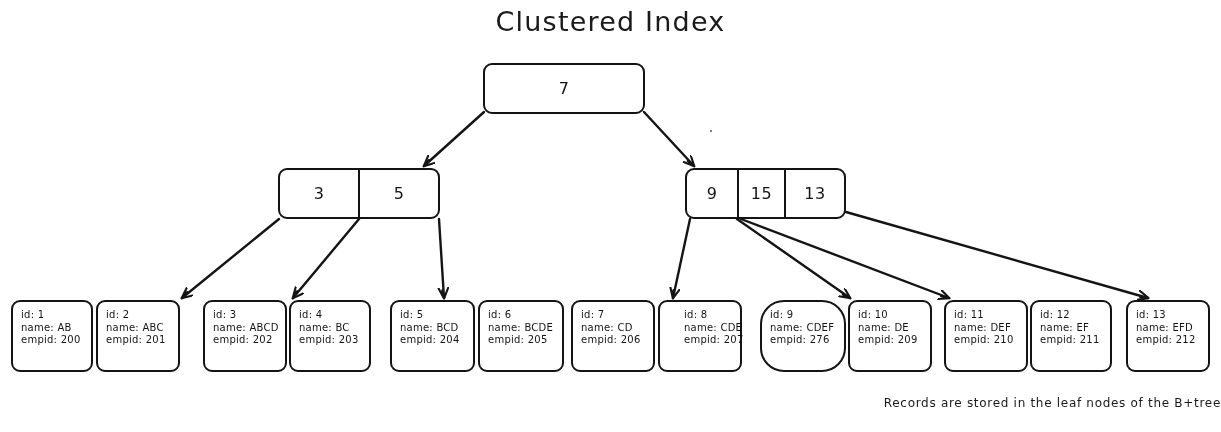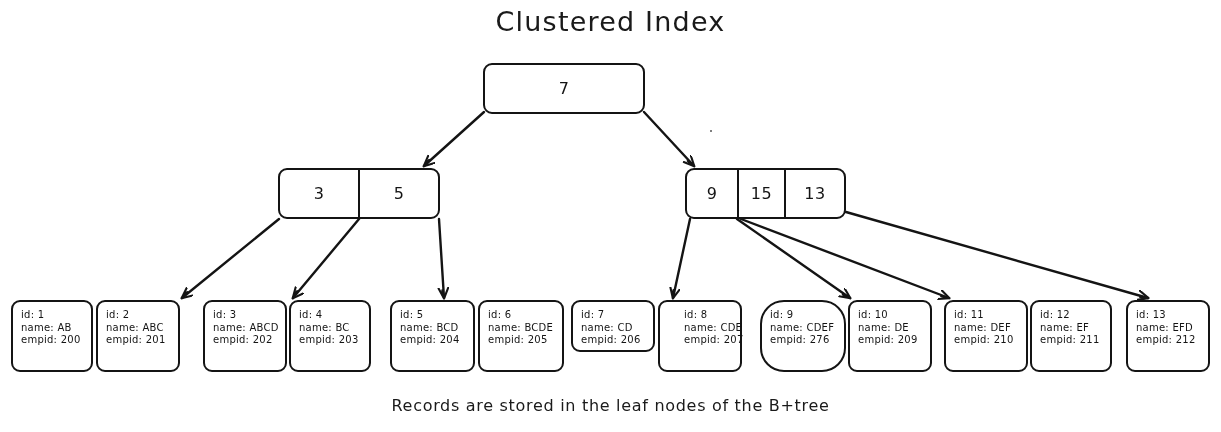--- a/index.html
+++ b/index.html
@@ -16,22 +16,22 @@
   
   .title{
     position:absolute;left:0;top:6px;width:1221px;
     text-align:center;
     font-size:27px;letter-spacing:1.2px;
     color:#1a1a1a;
     font-family:"DejaVu Sans", sans-serif;
   }
   .caption{
     position:absolute;left:0;top:396px;width:1221px;
-    text-align:center;
-    font-size:16px;letter-spacing:0.7px;
+    text-align:right;
+    font-size:12px;letter-spacing:0.7px;
     color:#1a1a1a;
   }
 
   
   .node{
     position:absolute;
     box-sizing:border-box;
     border:2.6px solid #141414;
     border-radius:9px;
     background:#ffffff;
@@ -151,21 +151,21 @@
     <div class="ln">name: BCD</div>
     <div class="ln">empid: 204</div>
   </div>
 
   <div class="leaf" style="left:478px;top:300px;width:86px;height:72px;">
     <div class="ln">id: 6</div>
     <div class="ln">name: BCDE</div>
     <div class="ln">empid: 205</div>
   </div>
 
-  <div class="leaf" style="left:571px;top:300px;width:84px;height:52px;">
+  <div class="leaf" style="left:571px;top:300px;width:84px;height:72px;">
     <div class="ln">id: 7</div>
     <div class="ln">name: CD</div>
     <div class="ln">empid: 206</div>
   </div>
 
   <div class="leaf" style="left:658px;top:300px;width:84px;height:72px;padding-left:24px;">
     <div class="ln">id: 8</div>
     <div class="ln">name: CDE</div>
     <div class="ln">empid: 207</div>
   </div>

